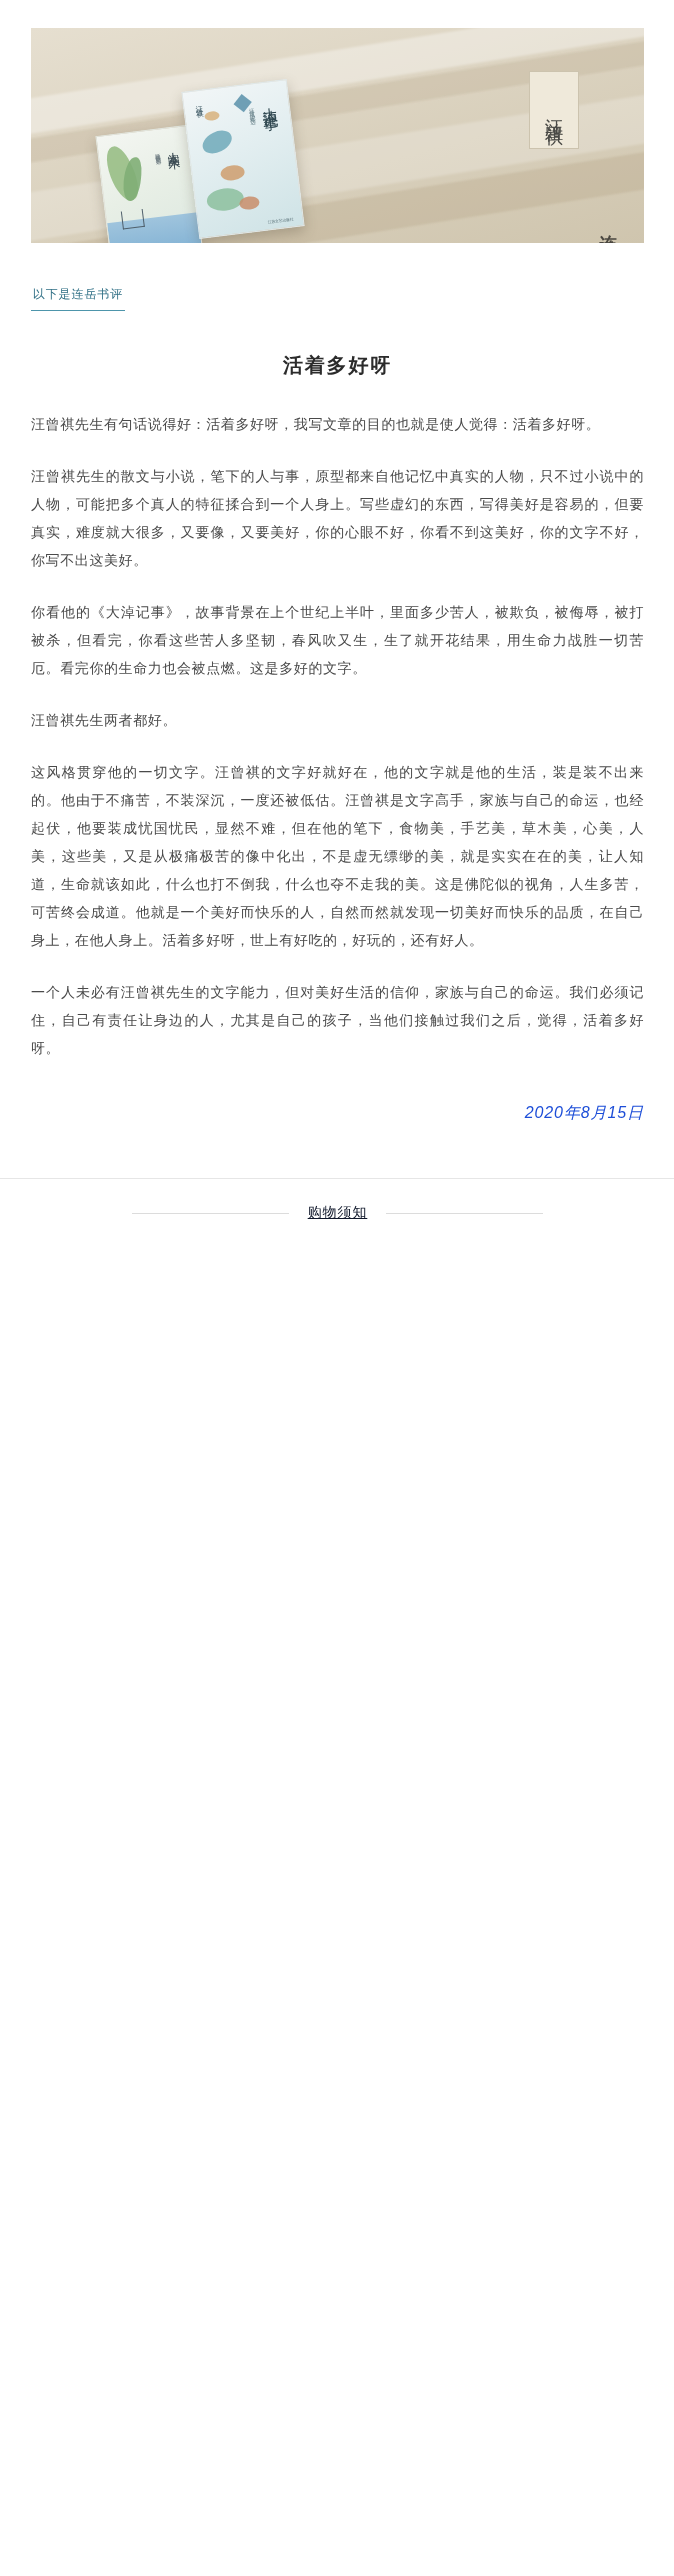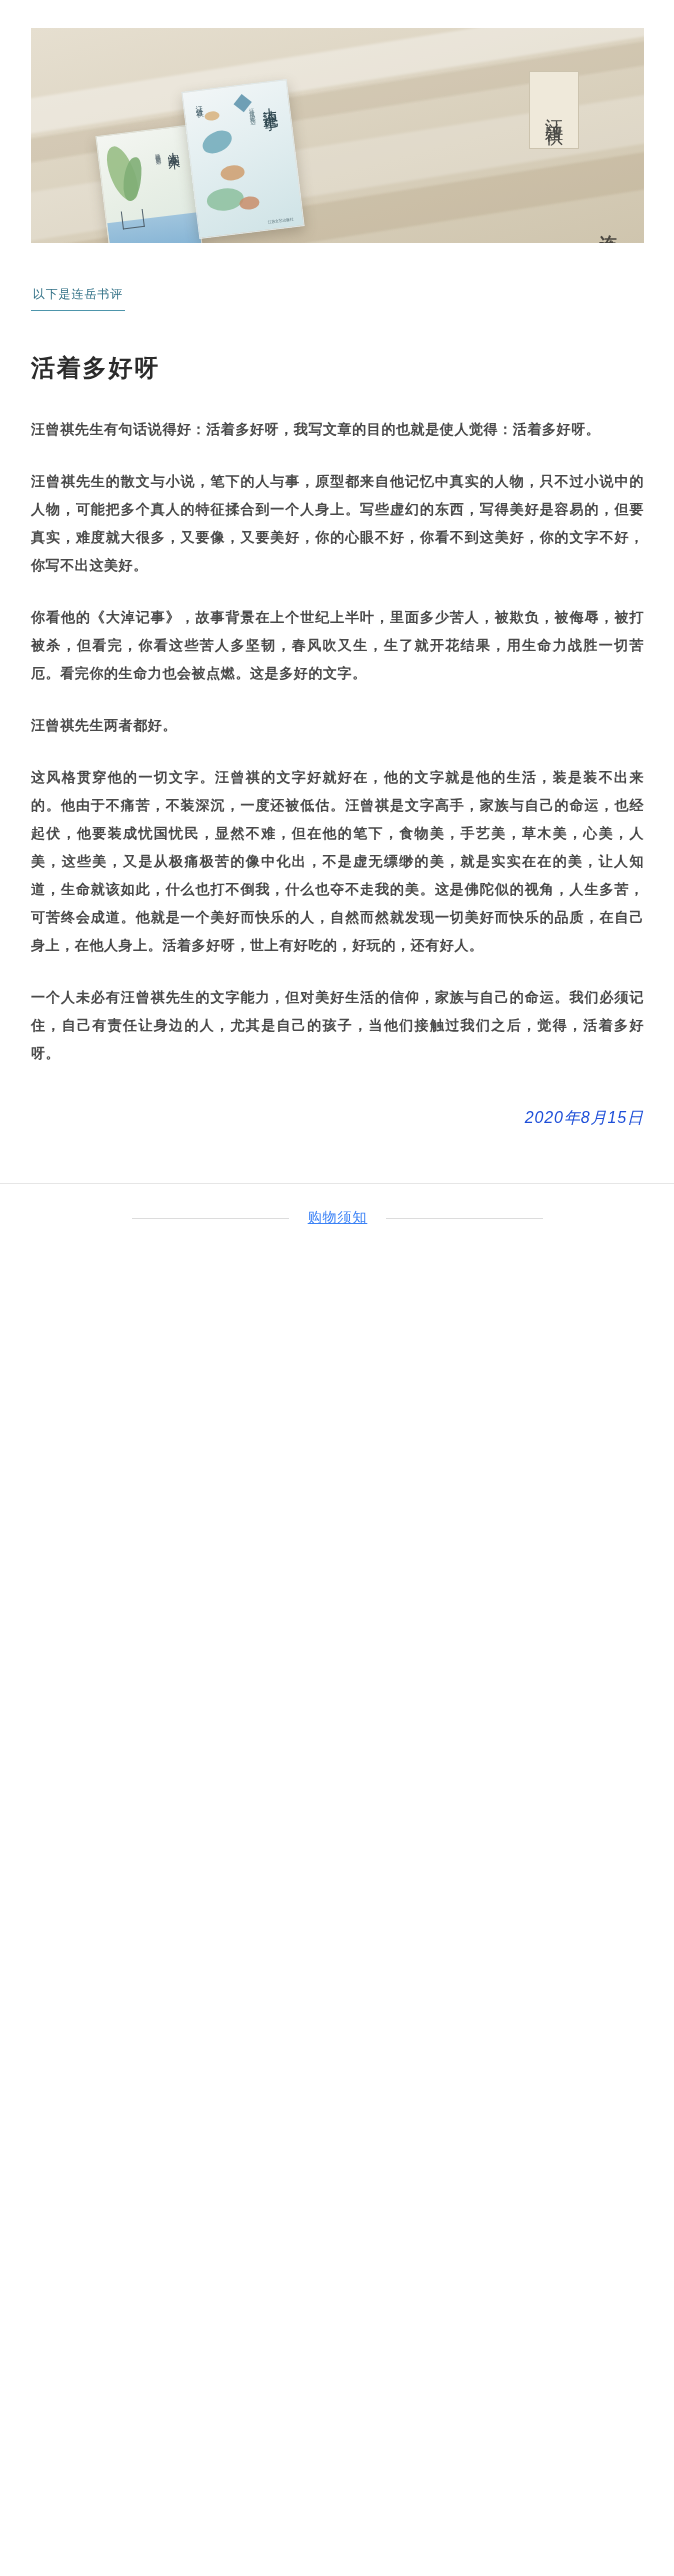--- a/index.html
+++ b/index.html
@@ -208,55 +208,54 @@
     padding: 3.7px 1.8px 7.4px 1.8px;
     border-bottom: 1.8px solid #4d95ab;
     letter-spacing: 0.9px;
   }
 
   
   .article {
     margin: 41px 31px 0 31px;
   }
   .article-title {
-    text-align: left;
-    font-size: 24px;
+    text-align: center;
+    font-size: 20px;
     font-weight: bold;
     color: #2b2b2b;
     letter-spacing: 1.8px;
     margin: 0 0 31px 0;
   }
   .para {
     font-size: 14px;
     line-height: 2.0;
     color: #4a4a4a;
     margin: 6px 0 24px 0;
     text-align: justify;
     letter-spacing: 0.6px;
-    font-weight: bold;
   }
   .date {
     text-align: right;
     font-size: 16px;
     color: #1d4ed8;
     margin: 41px 0 0 0;
     letter-spacing: 0.9px;
     font-style: italic;
   }
 
   
   .footer {
     margin-top: 54px;
     border-top: 0.9px solid #e6e6e6;
     padding: 24px 0 28px 0;
     text-align: center;
   }
   .footer-link {
     font-size: 14px;
-    color: #3b82f6;
+    color: #0f172a;
     letter-spacing: 0.9px;
     position: relative;
     display: inline-block;
   }
   .footer-rule-left, .footer-rule-right {
     display: inline-block;
     width: 157px;
     height: 0.9px;
     background: #dcdcdc;
     vertical-align: middle;

